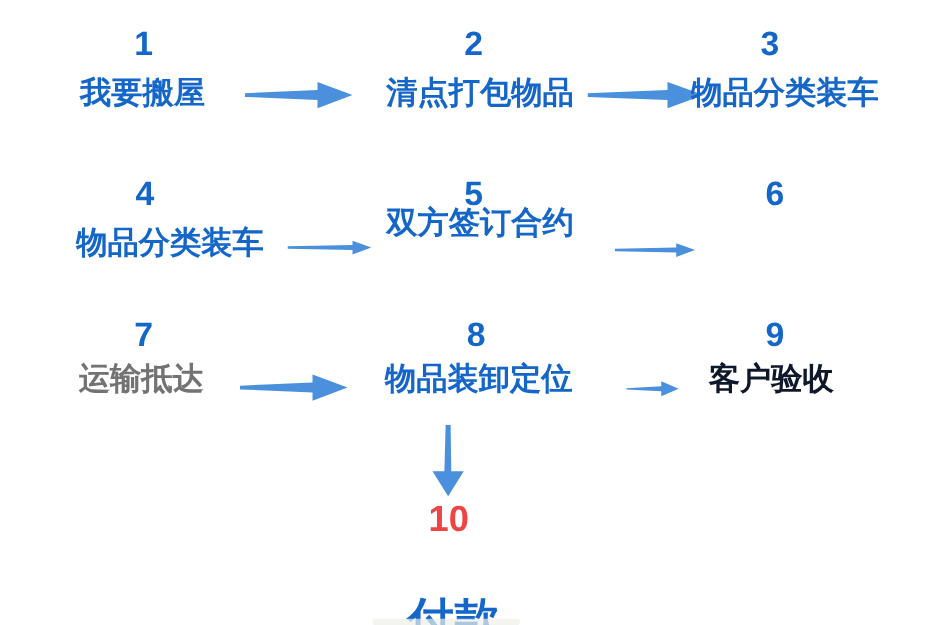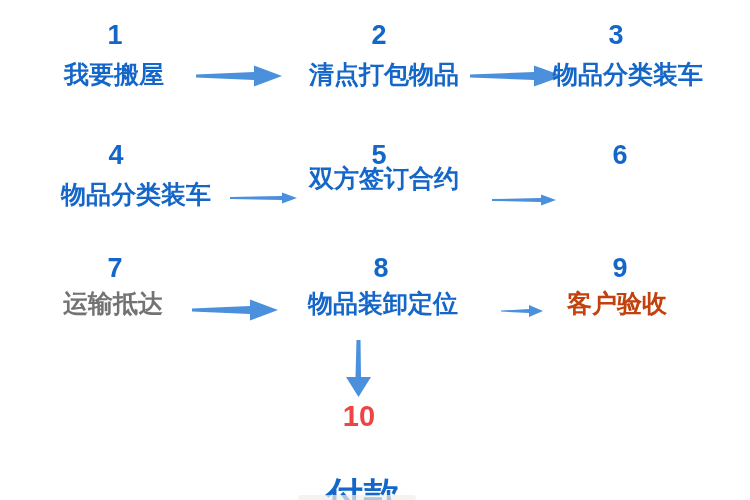--- a/index.html
+++ b/index.html
@@ -69,21 +69,21 @@
   <div class="label l7" style="color: #737373;">运输抵达</div>
   <svg class="arrow a5" width="86" height="24" viewBox="0 0 86 24">
     <polygon points="0,10.5 58,8 58,1.5 86,12 58,22.5 58,16 0,13.5" fill="#4A90DC"></polygon>
   </svg>
   <div class="num n8" style="color: rgb(20, 102, 200);">8</div>
   <div class="label l8" style="color: rgb(20, 102, 200);">物品装卸定位</div>
   <svg class="arrow a6" width="42" height="14" viewBox="0 0 42 14">
     <polygon points="0,6.5 28,5 28,1 42,7 28,13 28,9 0,7.5" fill="#4A90DC"></polygon>
   </svg>
   <div class="num n9" style="color: rgb(20, 102, 200);">9</div>
-  <div class="label l9" style="color: #c2410c;">客户验收</div>
+  <div class="label l9" style="color: #0f172a;">客户验收</div>
 
   <svg class="arrow a7" width="27" height="57" viewBox="0 0 27 57">
     <polygon points="11.5,0 10.5,37 1,37 13.5,57 26,37 16,37 15.5,0" fill="#4A90DC"></polygon>
   </svg>
   <div class="num n10" style="color: #ef4444;">10</div>
   <div class="label l10 big" style="color: rgb(20, 102, 200); margin-top: 40px;">付款</div>
 
   <div class="smudge"></div>
 </div>
 

